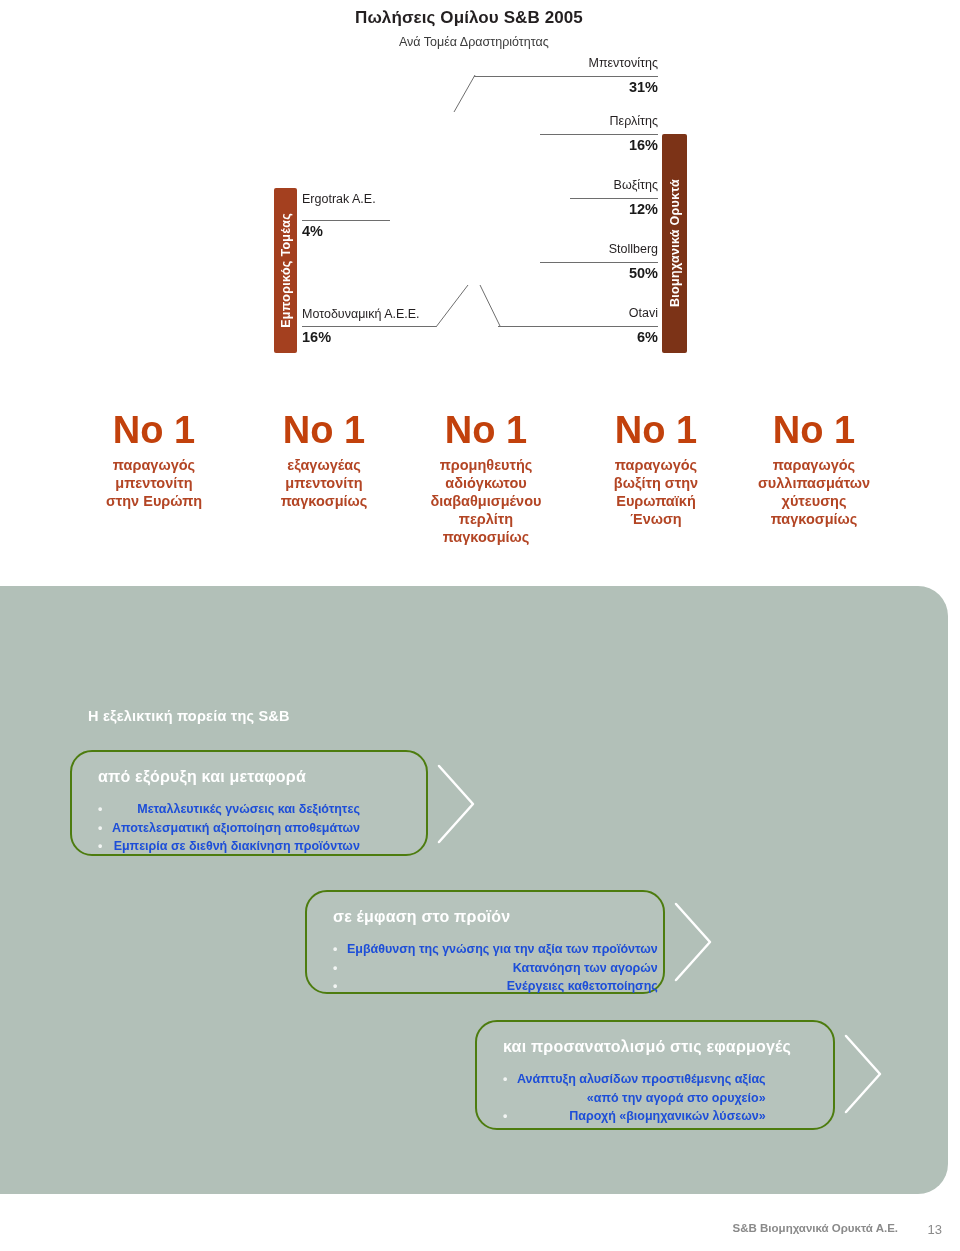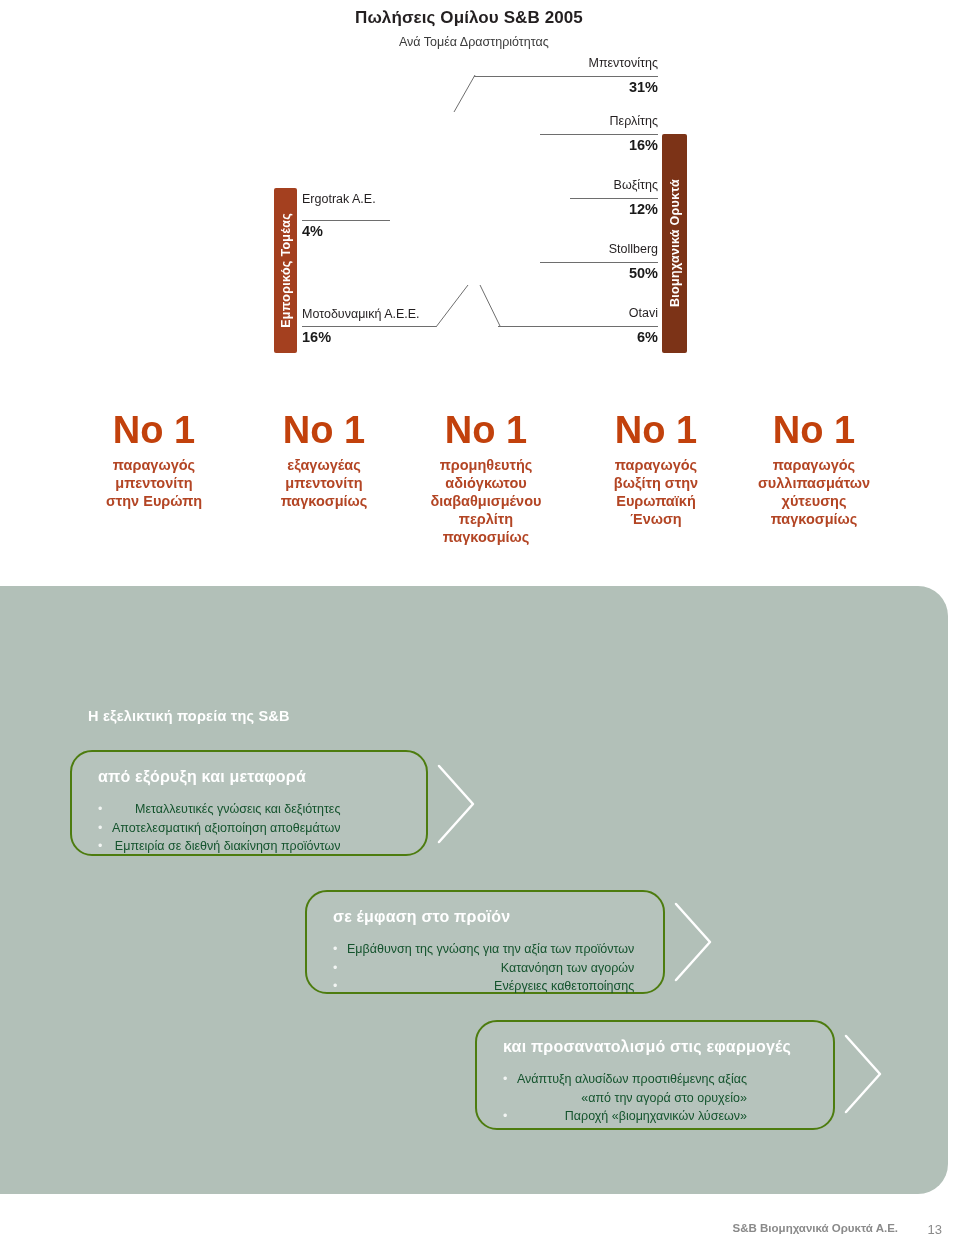--- a/index.html
+++ b/index.html
@@ -151,24 +151,25 @@
   .stage-list {
     position: absolute;
     left: 26px; top: 48px;
     margin: 0;
     padding: 0;
     list-style: none;
   }
   .stage-list li {
     font-size: 12.5px;
     line-height: 18.5px;
-    color: #14532d;
+    color: #1d4ed8;
     position: relative;
     padding-left: 14px;
     white-space: pre-line;
+    font-weight: bold;
   }
   .stage-list li::before {
     content: "\2022";
     position: absolute;
     left: 0; top: 0;
     color: #f2f5f3;
   }
 
   .arrow-head { position: absolute; }
   .arrow-head svg { display: block; }

